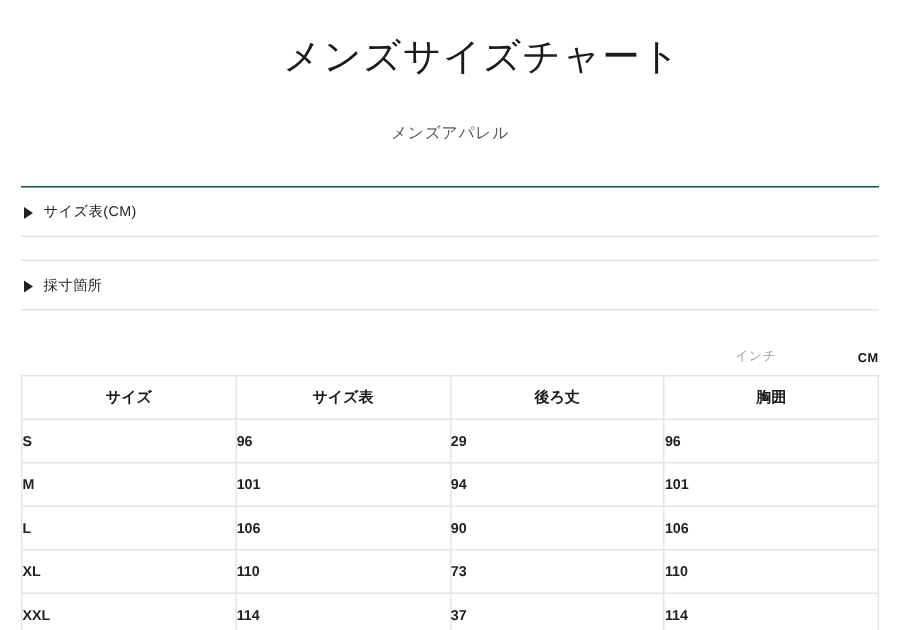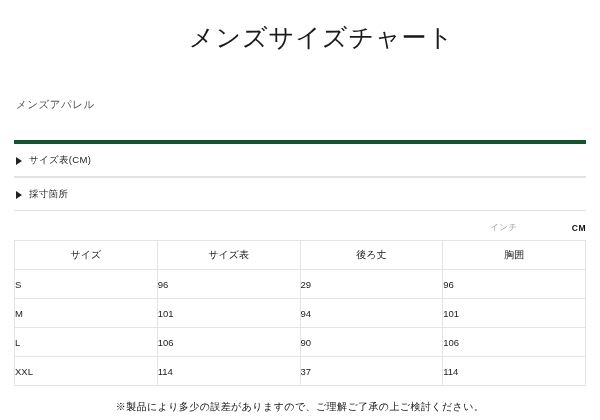--- a/index.html
+++ b/index.html
@@ -24,59 +24,61 @@
     text-align: center;
     font-size: 25px;
     font-weight: normal;
     color: #1a1a1a;
     letter-spacing: 1px;
     margin: 0;
     padding-top: 21px;
     padding-left: 43px;
   }
   .subtitle {
+    text-align: center;
     font-size: 10.5px;
     color: #555555;
-    margin: 16px;
+    margin: 0;
     padding-top: 28px;
     letter-spacing: 0.5px;
   }
   .accordion-wrap {
     margin-top: 28px;
     padding: 0 14px;
   }
   .accordion {
-    border-top: 4px solid #14532d;
+    border-top: 1px solid #14532d;
     border-bottom: 1px solid #e2e2e2;
     padding: 10px 2px 9px 2px;
     display: flex;
     align-items: center;
     cursor: pointer;
   }
   .accordion + .accordion {
     border-top: none;
+    margin-top: 15px;
     border-top: 1px solid #e2e2e2;
   }
   .tri {
     width: 0;
     height: 0;
     border-top: 4.5px solid transparent;
     border-bottom: 4.5px solid transparent;
     border-left: 6px solid #222222;
     margin-right: 7px;
     flex: 0 0 auto;
   }
   .acc-label {
     font-size: 9.5px;
     color: #222222;
     letter-spacing: 0.3px;
   }
   .unit-row {
     padding: 0 14px;
-    margin-top: 11px;
+    margin-top: 25px;
     display: flex;
     justify-content: flex-end;
     align-items: center;
     gap: 10px;
   }
   .unit {
     font-size: 8.5px;
     color: #9a9a9a;
     letter-spacing: 0.5px;
     cursor: pointer;
@@ -90,21 +92,21 @@
     padding: 0 14px;
     margin-top: 6px;
   }
   table {
     width: 100%;
     border-collapse: collapse;
     table-layout: fixed;
   }
   th, td {
     border: 1px solid #e4e4e4;
-    font-weight: normal;
+    font-weight: bold;
     font-size: 9.5px;
     color: #222222;
     height: 29px;
     padding: 0;
   }
   thead th {
     font-size: 10px;
     color: #1a1a1a;
   }
   tbody td:first-child {
@@ -166,20 +168,26 @@
           <td>94</td>
           <td>101</td>
         </tr>
         <tr>
           <td>L</td>
           <td>106</td>
           <td>90</td>
           <td>106</td>
         </tr>
         <tr>
+          <td>XL</td>
+          <td>110</td>
+          <td>73</td>
+          <td>110</td>
+        </tr>
+        <tr>
           <td>XXL</td>
           <td>114</td>
           <td>37</td>
           <td>114</td>
         </tr>
       </tbody>
     </table>
   </div>
 
   <p class="footnote">※製品により多少の誤差がありますので、ご理解ご了承の上ご検討ください。</p>

